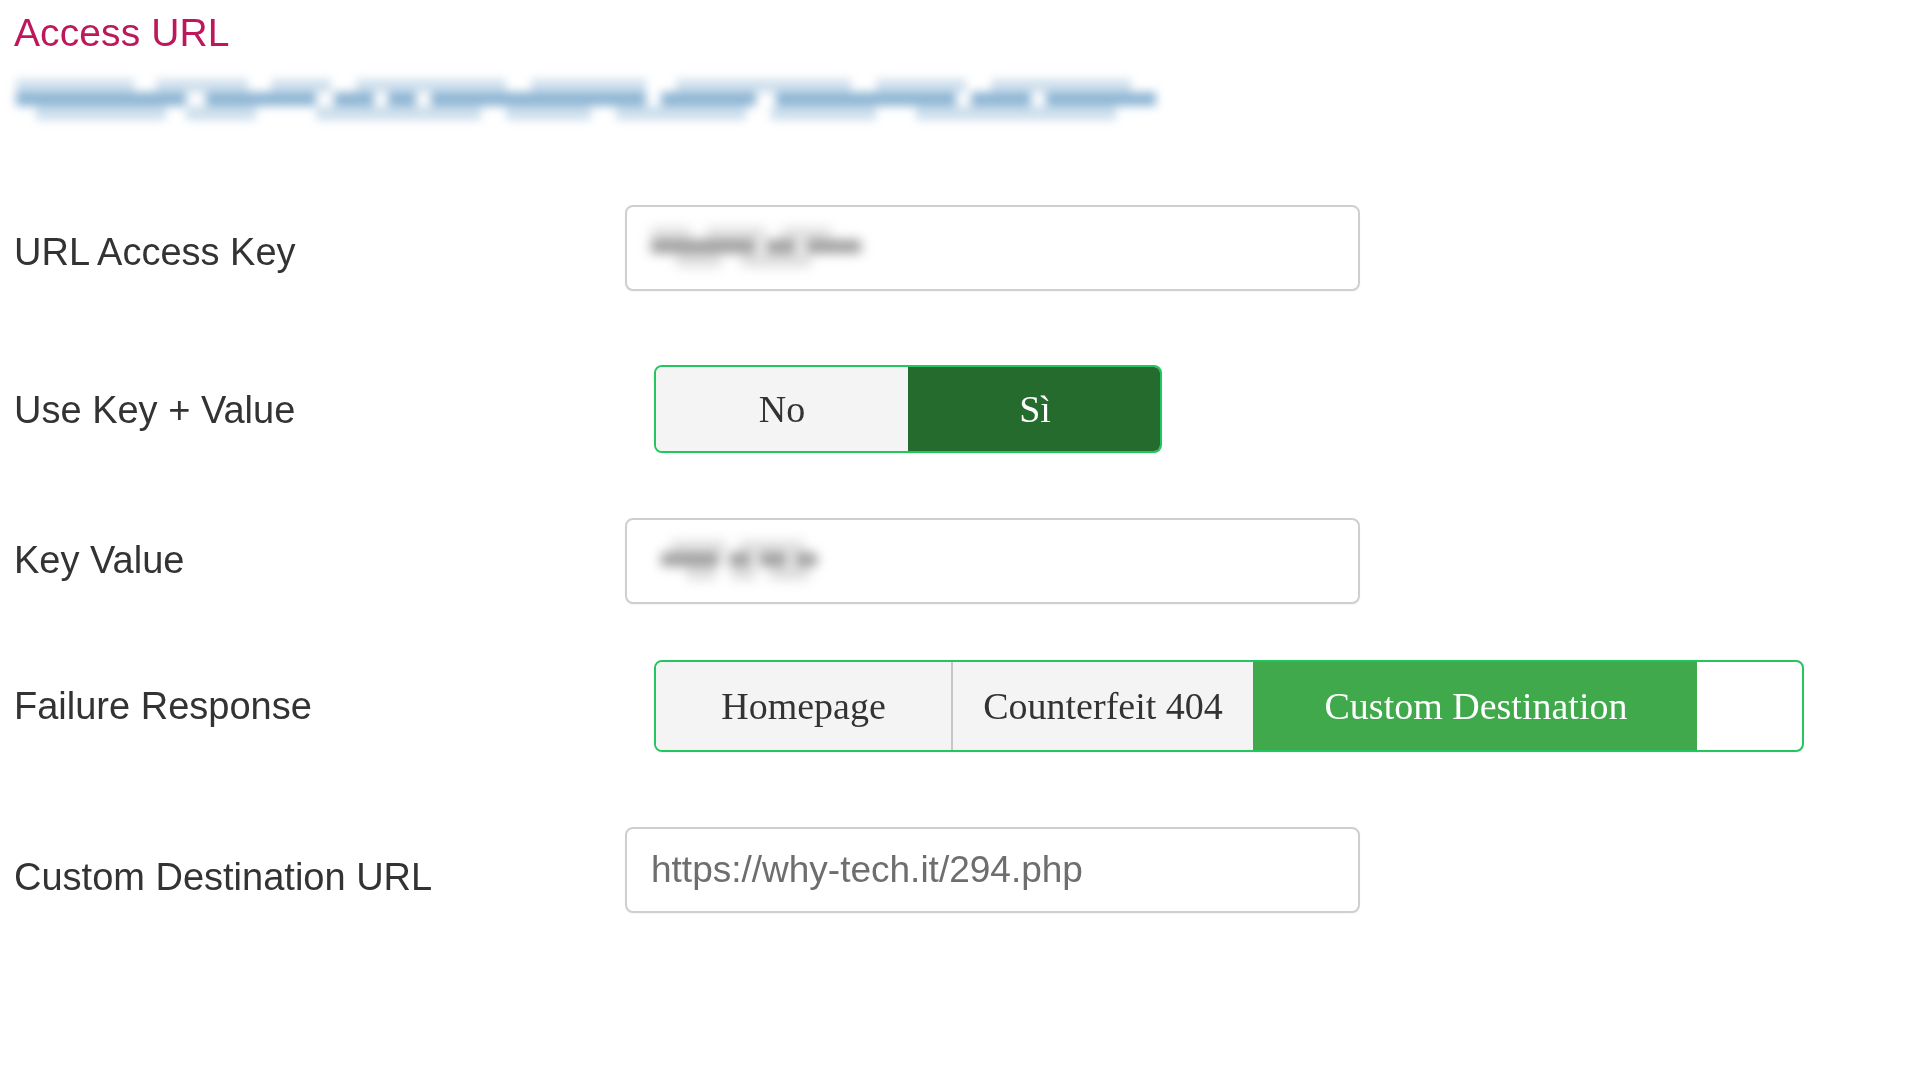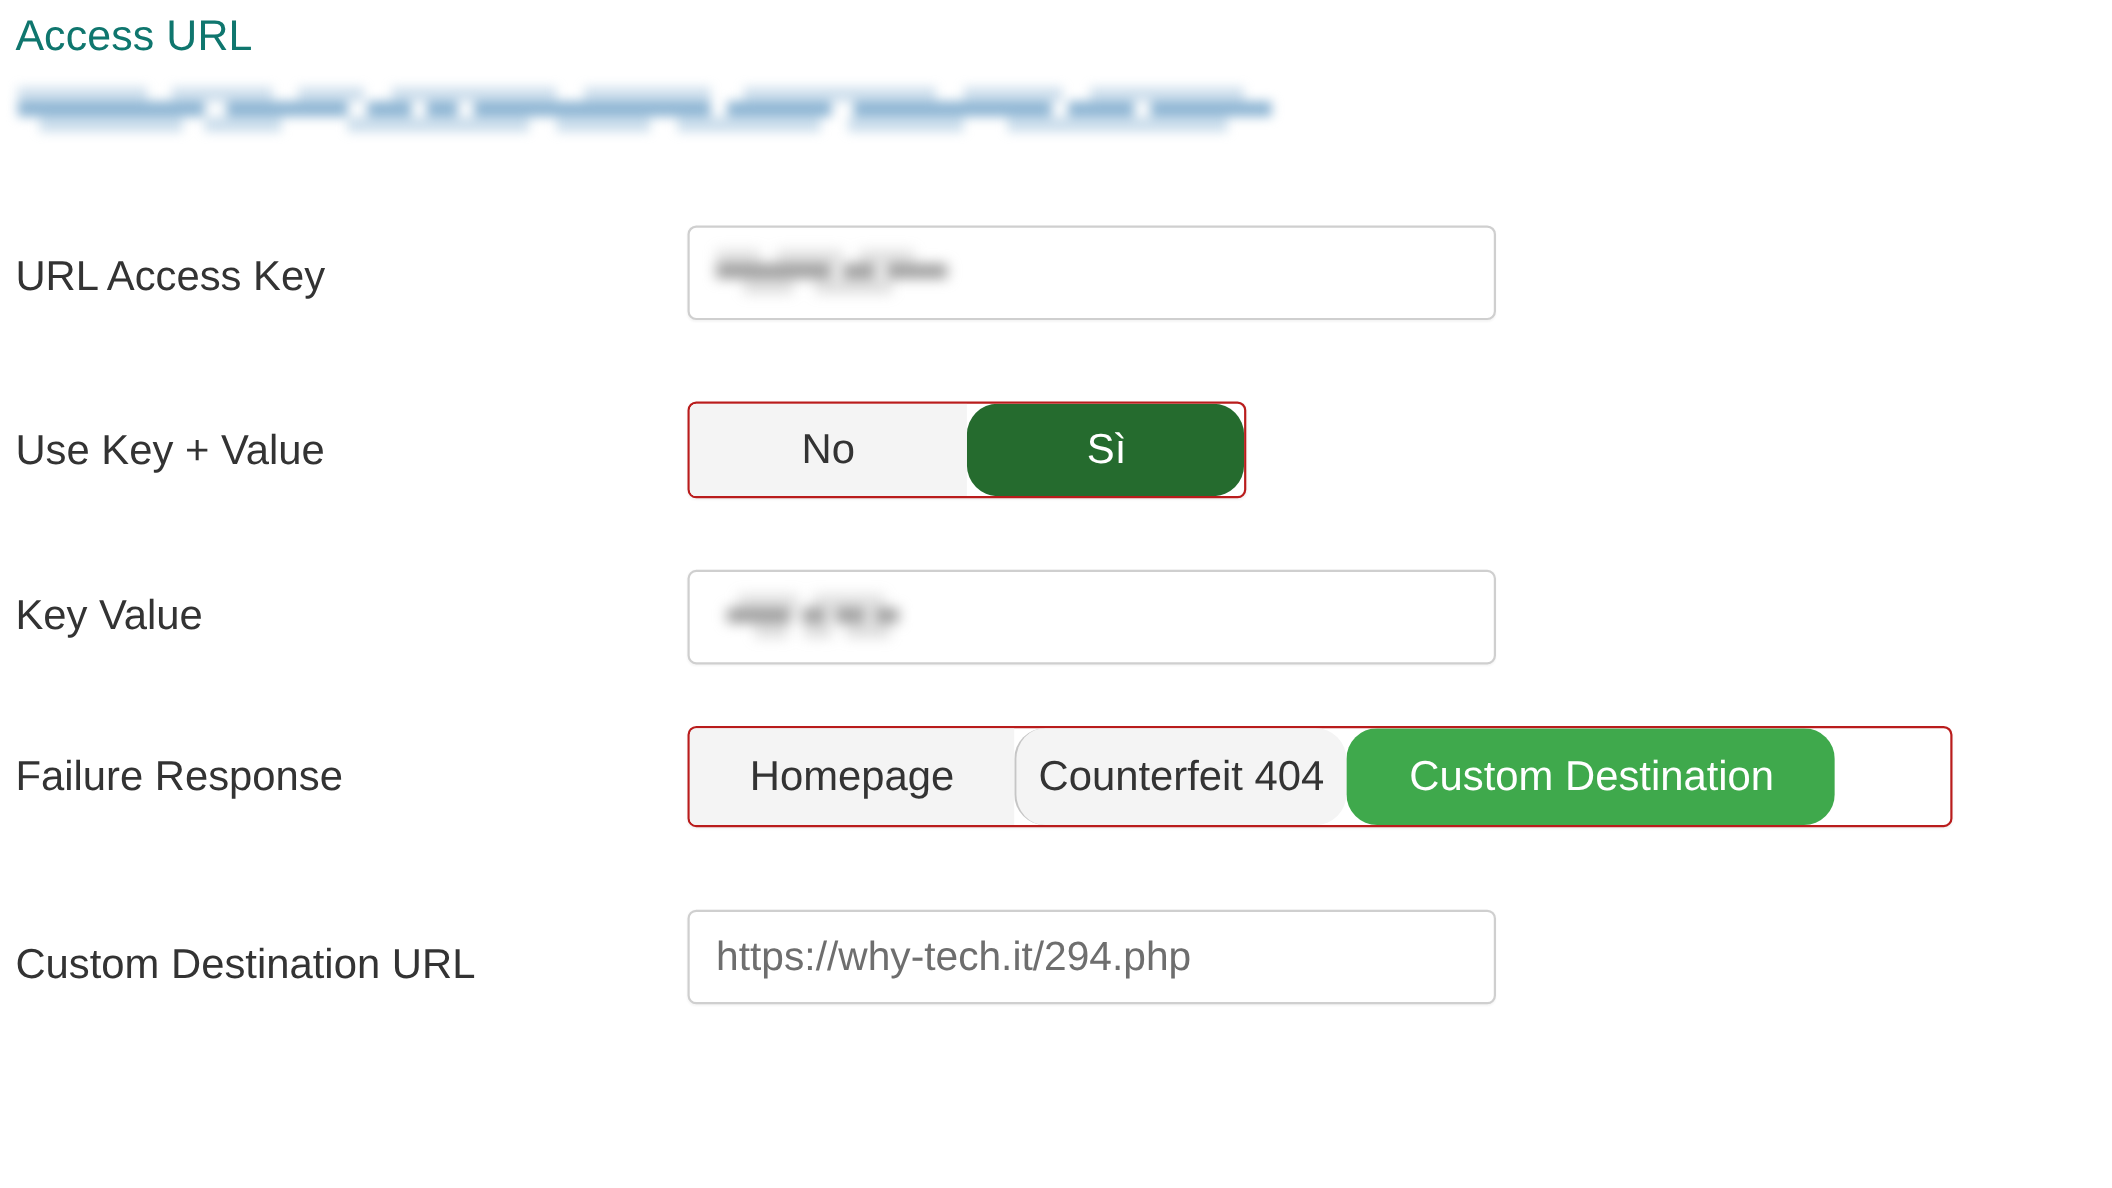--- a/index.html
+++ b/index.html
@@ -27,21 +27,21 @@
   
   .access-url-block {
     position: absolute;
     left: 14px;
     top: 10px;
     width: 1200px;
   }
   .access-url-title {
     font-size: 39px;
     font-weight: 400;
-    color: #0f766e;
+    color: #be185d;
     line-height: 46px;
     letter-spacing: 0.1px;
     white-space: nowrap;
   }
 
   
   .redacted-url {
     position: absolute;
     left: 2px;
     top: 65px;
@@ -128,42 +128,42 @@
   .blurred-field-value .gchip {
     position: absolute;
     top: 0;
     height: 100%;
     background: #9b9b9b;
   }
 
   
   .segmented {
     position: absolute;
-    left: 625px;
+    left: 654px;
     display: flex;
     border-radius: 8px;
     overflow: hidden;
-    border: 2px solid #b91c1c;
+    border: 2px solid #22c55e;
     box-sizing: border-box;
     box-shadow: 0 1px 2px rgba(0,0,0,0.05);
+    font-family: Liberation Serif, serif;
   }
   .segmented .seg {
     display: flex;
     align-items: center;
     justify-content: center;
     height: 100%;
     box-sizing: border-box;
     font-size: 38px;
     color: #333333;
     background: #f4f4f4;
     white-space: nowrap;
   }
   .segmented .seg + .seg {
     border-left: 2px solid #c6c6c6;
-    border-radius: 28px;
   }
   .segmented .seg.active {
     color: #ffffff;
     border-left-color: transparent;
   }
 
   #use-key-value-toggle {
     top: 365px;
     width: 508px;
     height: 88px;

